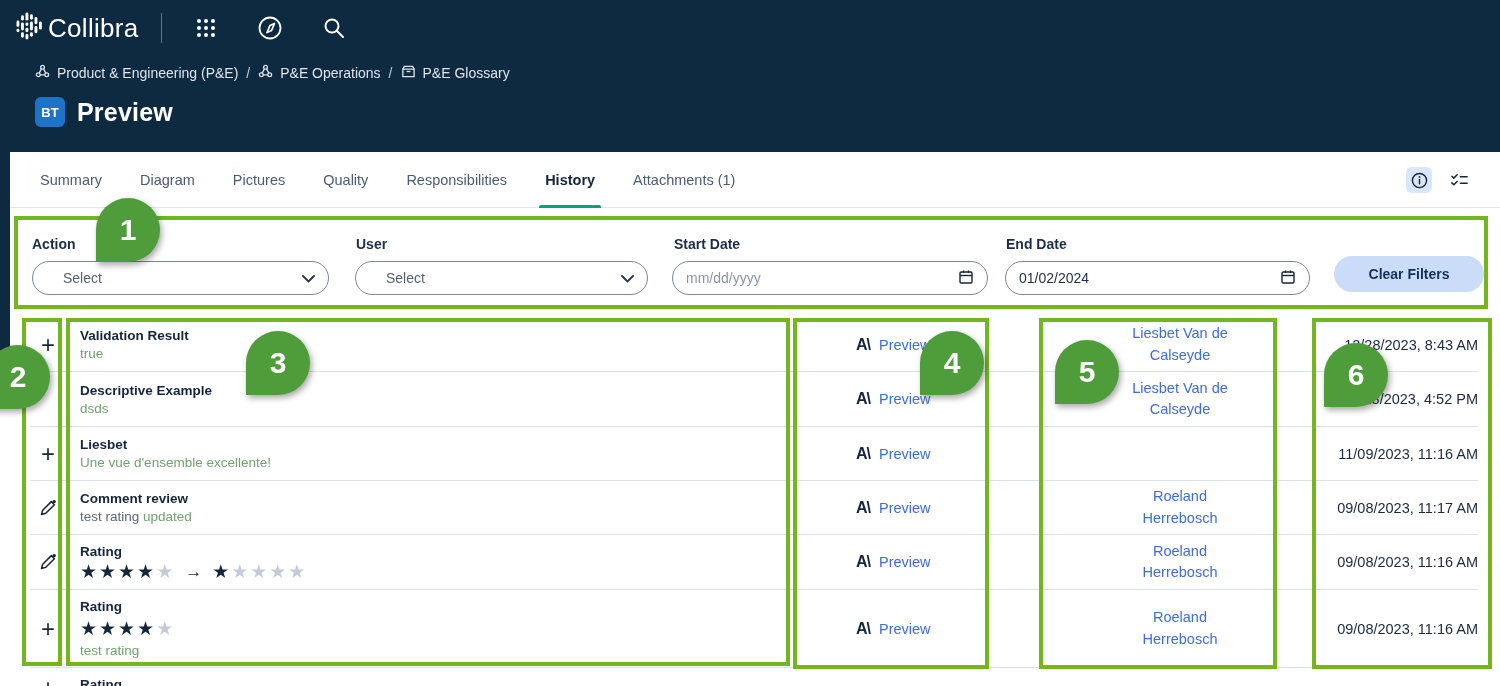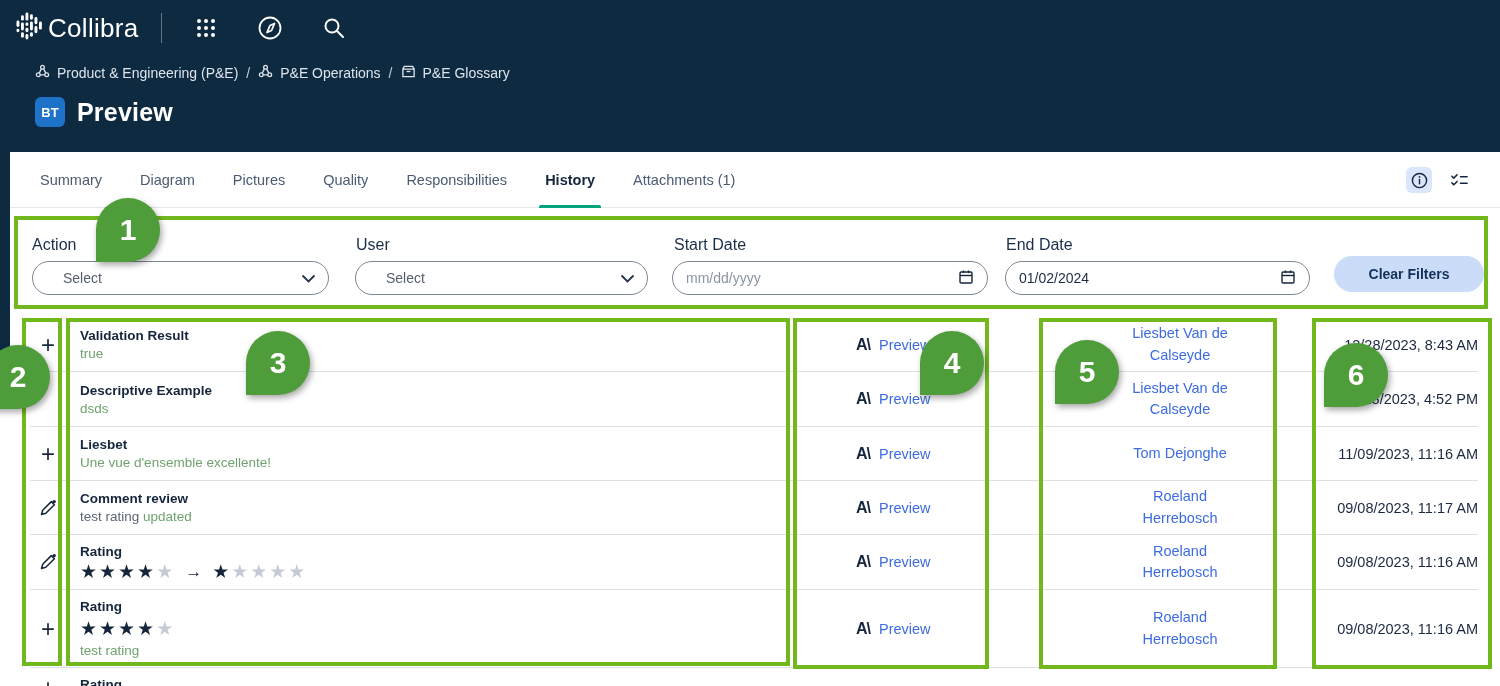--- a/index.html
+++ b/index.html
@@ -36,21 +36,21 @@
   .tabs { display:flex; align-items:center; gap:38px; margin-left:30px; }
   .tab { position:relative; font-size:14.5px; color:#4a5b73; height:56px; display:flex; align-items:center; cursor:pointer; }
   .tab.active { color:#15263c; font-weight:700; }
   .tab.active::after { content:""; position:absolute; left:-6px; right:-6px; bottom:0; height:3px;
                        background:#00a47c; border-radius:2px 2px 0 0; }
   .tab-actions { position:absolute; right:28px; top:0; height:56px; display:flex; align-items:center; gap:14px; }
   .icon-btn { width:26px; height:26px; border-radius:6px; display:flex; align-items:center; justify-content:center; cursor:pointer; }
   .icon-btn.active-bg { background:#d9e6fb; }
 
   
-  .filter-label { position:absolute; font-size:16px; font-weight:400; color:#1b2e49; }
+  .filter-label { position:absolute; font-size:14px; font-weight:700; color:#1b2e49; }
   .pill { position:absolute; height:34px; background:#fff; border:1px solid #7d8794; border-radius:17px;
           display:flex; align-items:center; justify-content:space-between; padding:0 13px; font-size:14px; cursor:pointer; }
   .pill .ph { color:#55606e;margin-left:17px; }
   .pill .ph-light { color:#8b95a3; }
   .pill .val { color:#1c2c45; }
   .clear-btn { position:absolute; left:1334px; top:256px; width:150px; height:36px; background:#cbdcf8;
                border:none; border-radius:18px; font-family:"Liberation Sans",sans-serif; font-size:14px;
                font-weight:700; color:#123059; cursor:pointer; }
 
   
@@ -302,23 +302,20 @@
           <span class="plus-glyph">+</span>
         </span>
       <div class="cell-desc">
         <span class="row-title">Liesbet</span>
         <span class="row-value">Une vue d'ensemble excellente!</span>
       </div>
       <div class="cell-preview">
         <span class="asset-glyph">A\</span>
         <a class="link">Preview</a>
       </div>
-      <div class="cell-user">
-          <a class="link">Tom Dejonghe</a>
-        </div>
       <div class="cell-date">11/09/2023, 11:16 AM</div>
     </div>
 
     <div class="hrow" style="top:481px; height:54px;">
       <span class="cell-icon">
         <svg width="20" height="20" viewBox="0 0 20 20" fill="none">
           <path d="M3.5 16.5l1.2-4.3 8.6-8.6 3.1 3.1-8.6 8.6z" stroke="#15263c" stroke-width="1.5" stroke-linejoin="round"></path>
           <circle cx="16.2" cy="3.6" r="1.7" fill="#15263c"></circle>
         </svg>
       </span>

